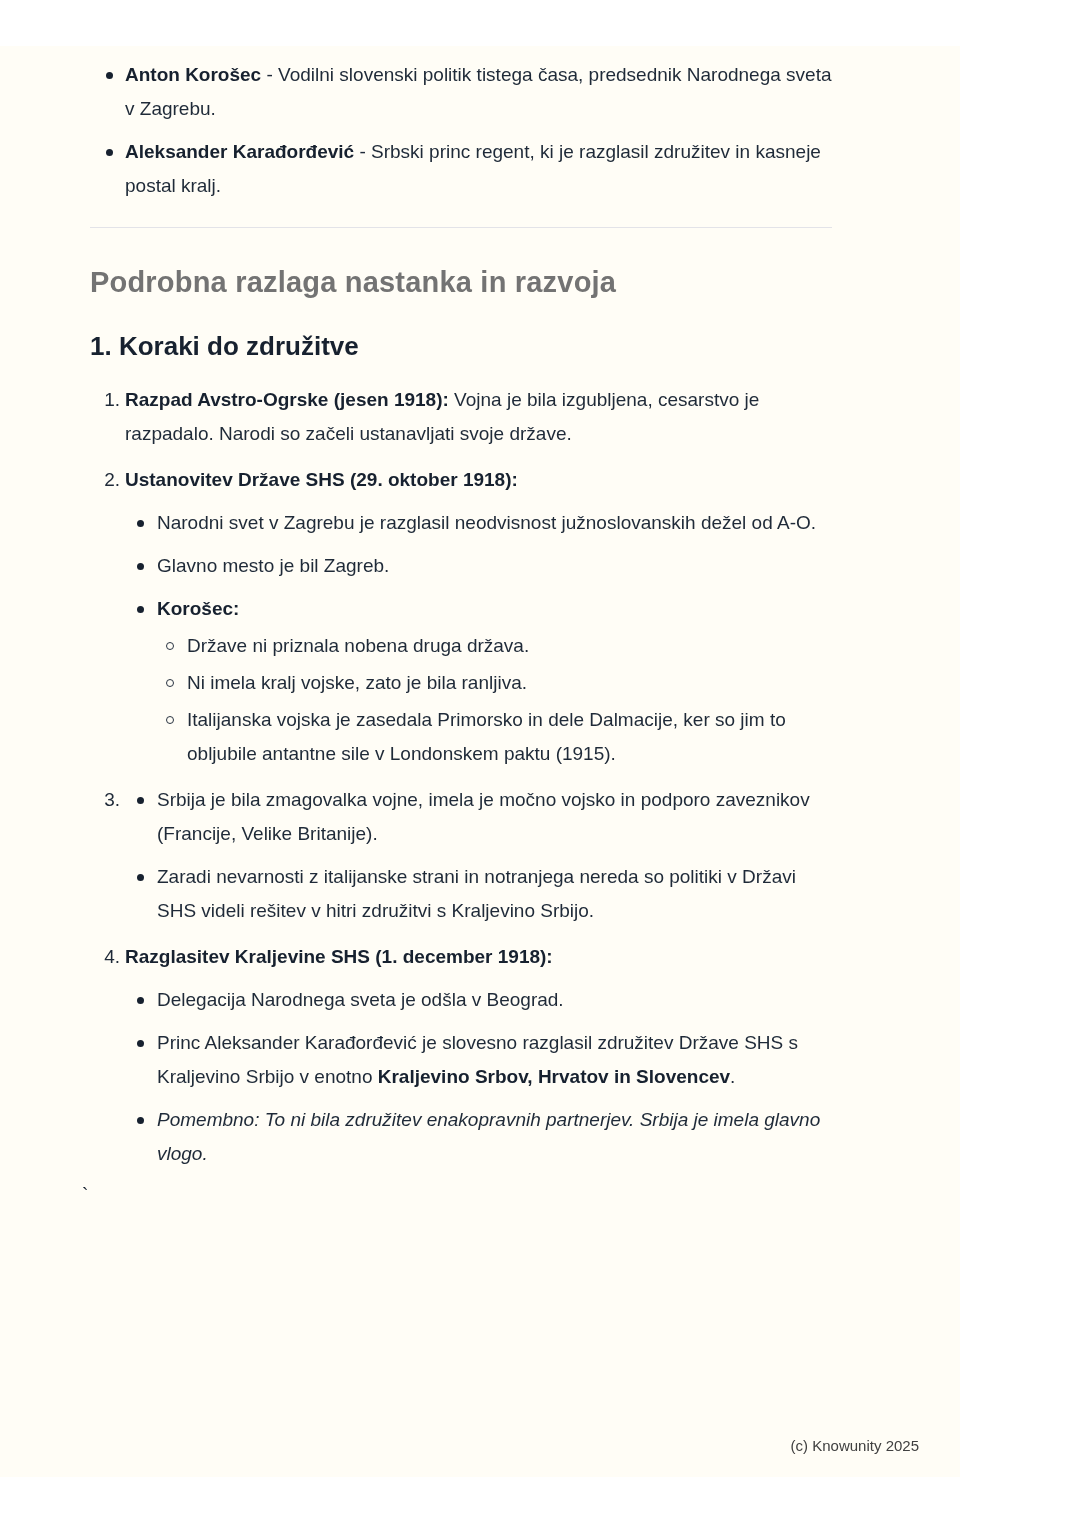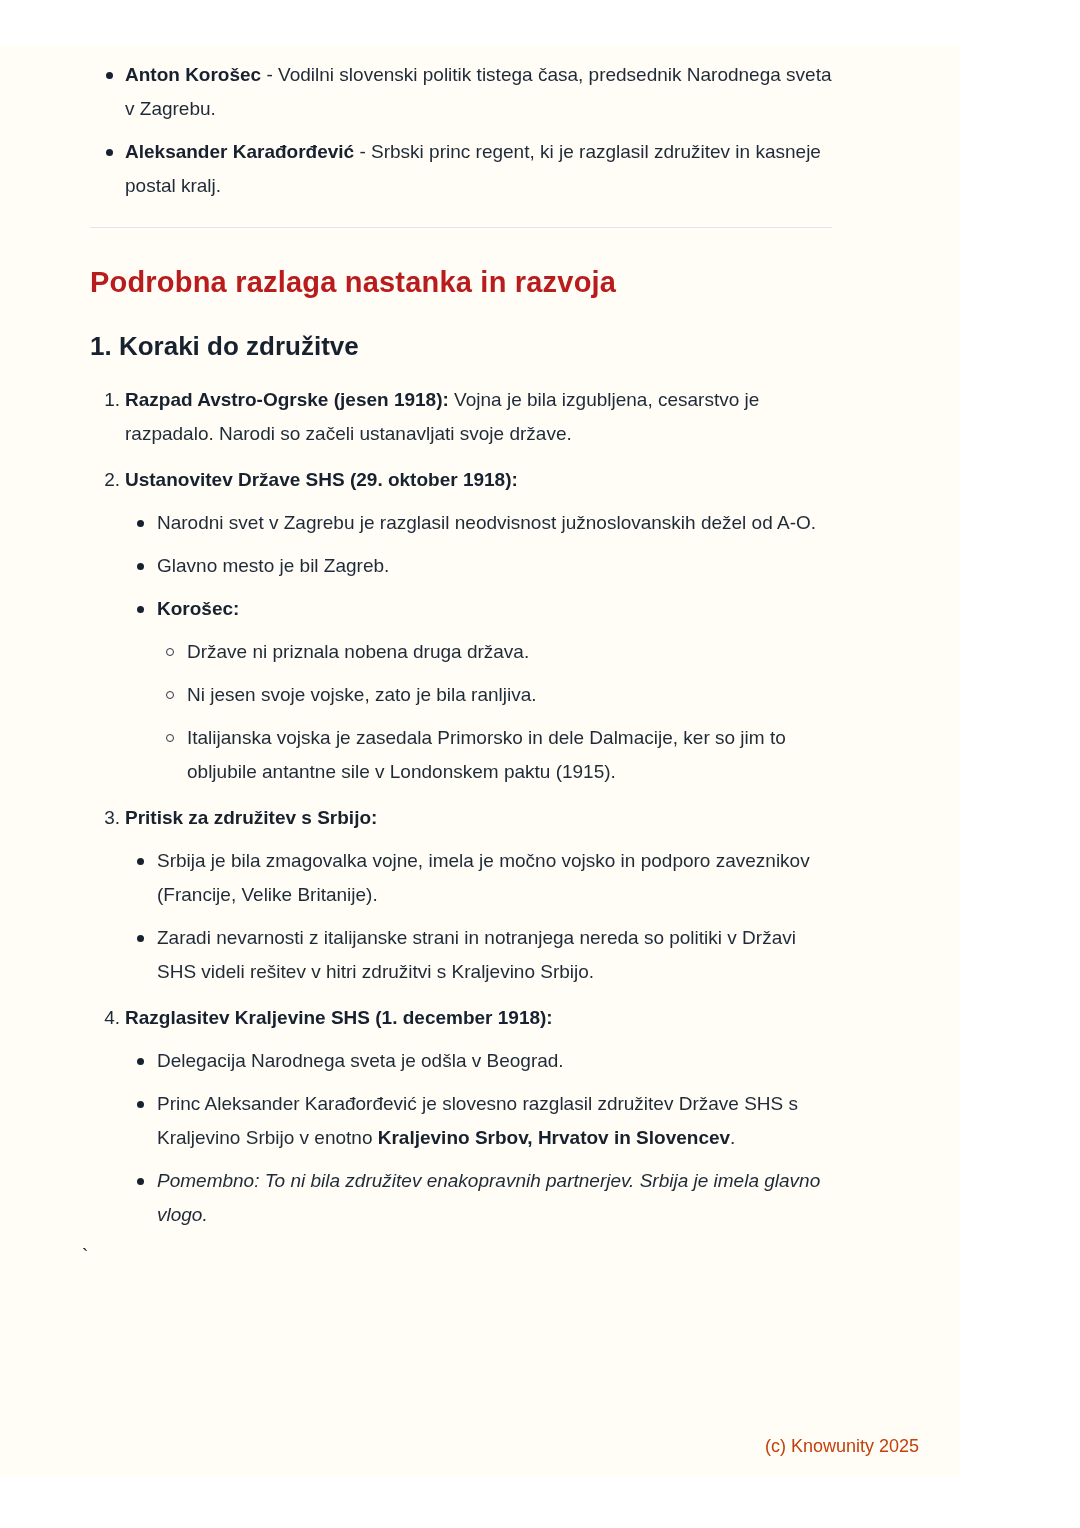--- a/index.html
+++ b/index.html
@@ -68,21 +68,21 @@
     background: #e3e3e8;
     margin: 24px 0 0 0;
     width: 100%;
   }
 
   h1.heading {
     margin: 37px 0 0 0;
     font-size: 29px;
     line-height: 34px;
     font-weight: 700;
-    color: #b91c1c;
+    color: #737373;
     letter-spacing: 0.2px;
   }
   h2.subheading {
     margin: 30px 0 0 0;
     font-size: 26px;
     line-height: 34px;
     font-weight: 700;
     color: #17212f;
   }
 
@@ -110,21 +110,21 @@
     position: relative;
     padding-left: 32px;  
     margin-top: 9px;
   }
   .sub .dot { left: 12px; top: 14px; width: 7px; height: 7px; }
 
   
   .circ {
     position: relative;
     padding-left: 62px;  
-    margin-top: 9px;
+    margin-top: 3px;
   }
   .ring {
     position: absolute;
     left: 41px;
     top: 13px;
     width: 6px;
     height: 6px;
     border: 1.6px solid #2a3442;
     border-radius: 50%;
     background: transparent;
@@ -136,23 +136,23 @@
     margin-left: -8px;
     font-size: 19px;
     line-height: 20px;
     color: #17212f;
   }
 
   .footer {
     position: absolute;
     top: 1436px;
     right: 41px;
-    font-size: 18px;
+    font-size: 15px;
     line-height: 20px;
-    color: #c2410c;
+    color: #404040;
     z-index: 2;
   }
 </style>
 </head>
 <body>
 
 <div class="canvas">
   <div class="page">
     <div class="stripe"></div>
 
@@ -196,32 +196,31 @@
             <div class="sub">
               <span class="dot"></span>
               <p class="t"><strong>Korošec:</strong></p>
             </div>
             <div class="circ">
               <span class="ring"></span>
               <p class="t">Države ni priznala nobena druga država.</p>
             </div>
             <div class="circ">
               <span class="ring"></span>
-              <p class="t">Ni jesen svoje vojske, zato je bila ranljiva.</p>
+              <p class="t">Ni imela kralj vojske, zato je bila ranljiva.</p>
             </div>
             <div class="circ">
               <span class="ring"></span>
               <p class="t">Italijanska vojska je zasedala Primorsko in dele Dalmacije, ker so jim to obljubile antantne sile v Londonskem paktu (1915).</p>
             </div>
           </div>
         </div>
 
         <div class="num-li">
           <span class="num">3.</span>
-          <p class="t"><strong>Pritisk za združitev s Srbijo:</strong></p>
           <div>
             <div class="sub">
               <span class="dot"></span>
               <p class="t">Srbija je bila zmagovalka vojne, imela je močno vojsko in podporo zaveznikov (Francije, Velike Britanije).</p>
             </div>
             <div class="sub">
               <span class="dot"></span>
               <p class="t">Zaradi nevarnosti z italijanske strani in notranjega nereda so politiki v Državi SHS videli rešitev v hitri združitvi s Kraljevino Srbijo.</p>
             </div>
           </div>

